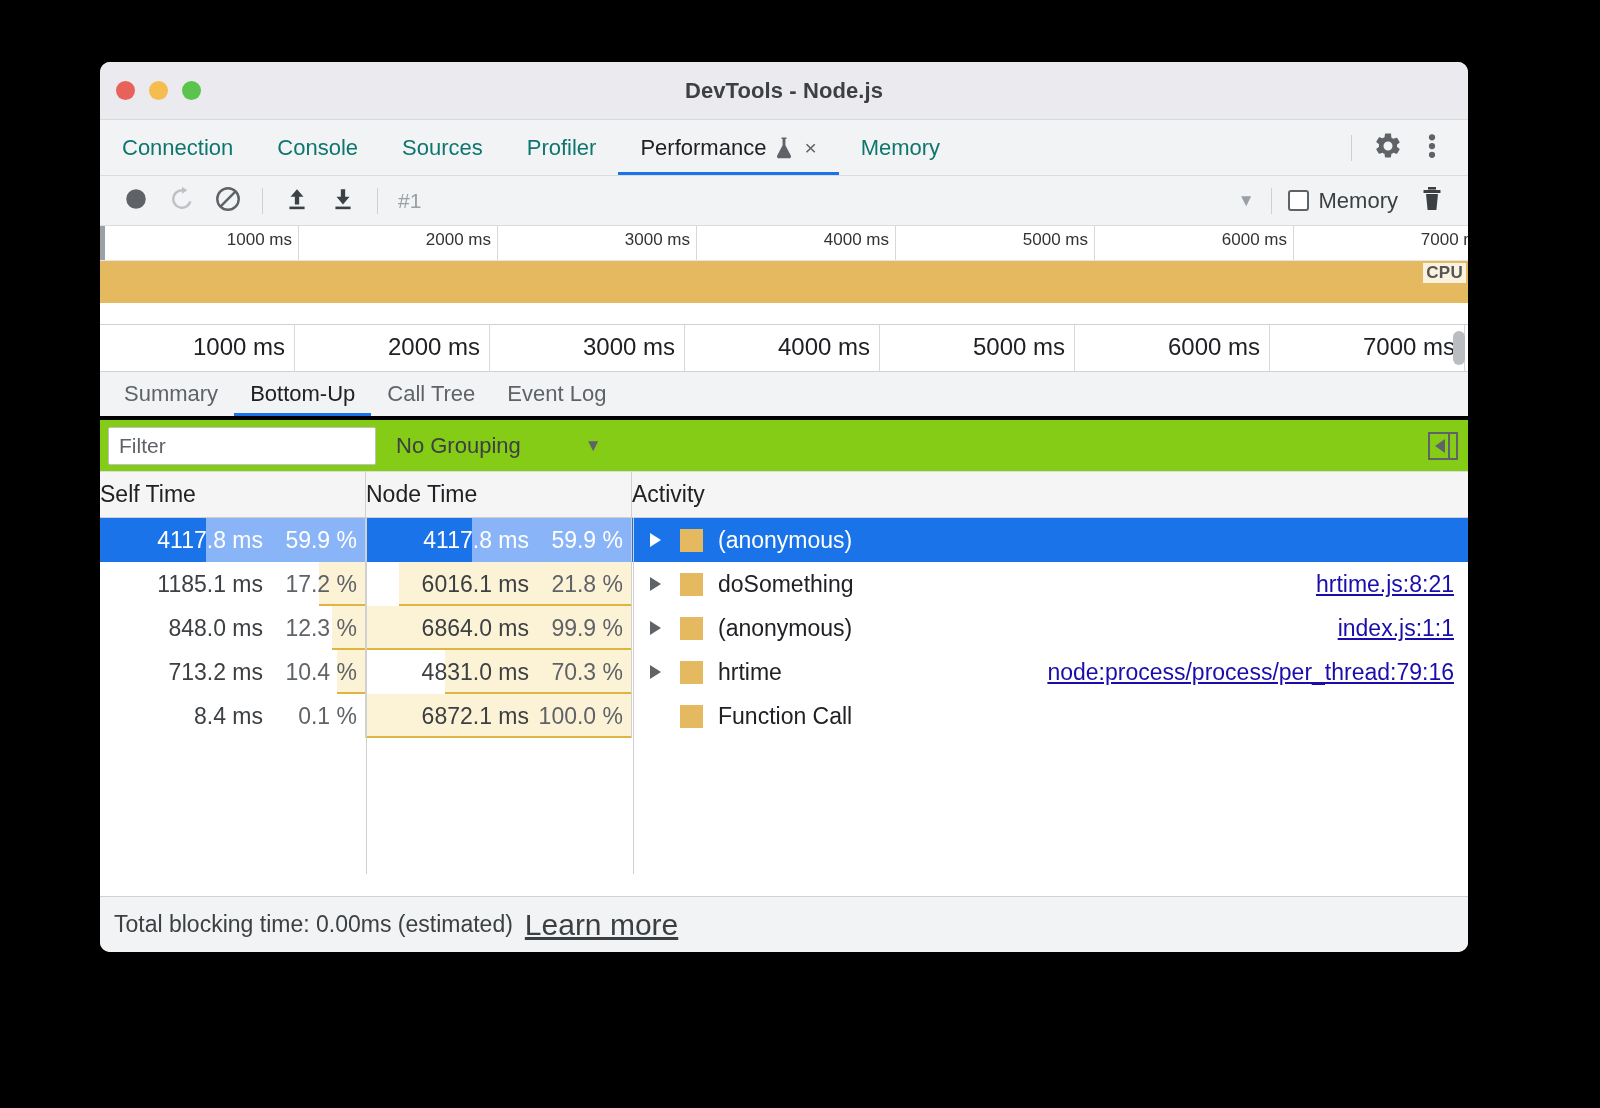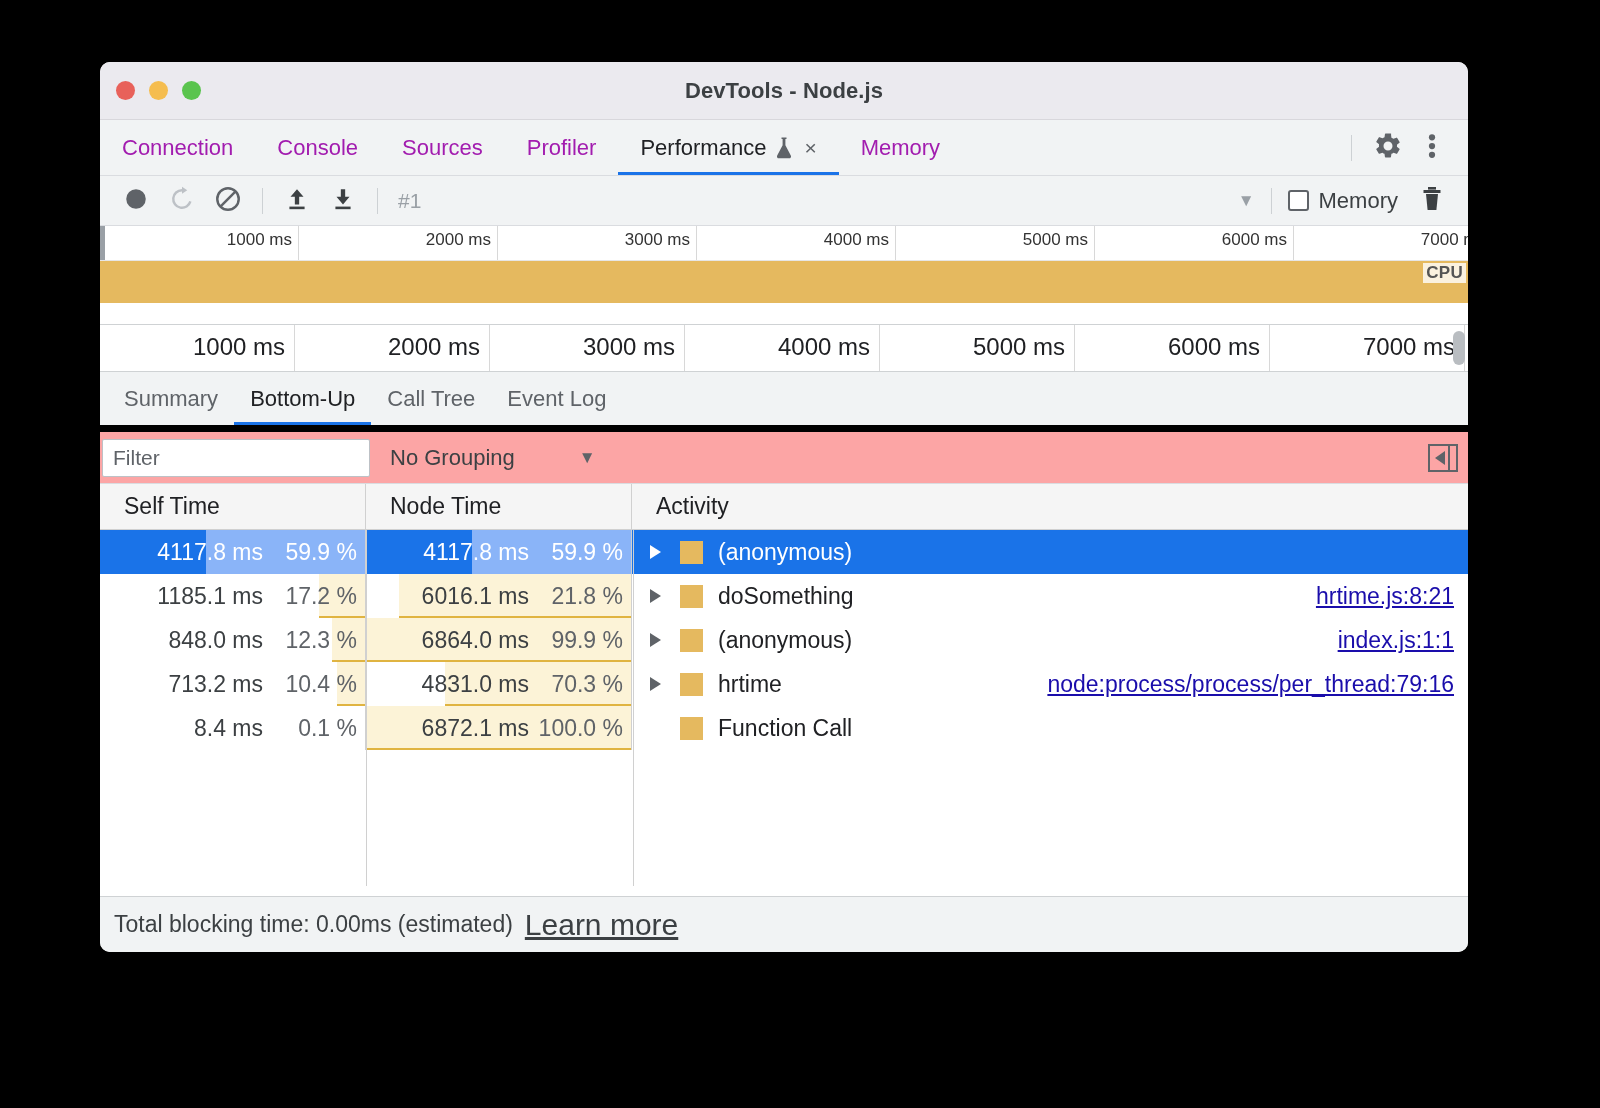--- a/index.html
+++ b/index.html
@@ -72,21 +72,21 @@
     box-sizing: border-box;
     display: flex;
     align-items: stretch;
   }
   .tab {
     display: flex;
     align-items: center;
     gap: 8px;
     padding: 0 22px;
     font-size: 22px;
-    color: #a21caf;
+    color: #0f766e;
     position: relative;
     cursor: default;
     white-space: nowrap;
   }
   .tab.active {
     color: #202124;
   }
   .tab.active::after {
     content: "";
     position: absolute;
@@ -255,23 +255,23 @@
     top: 6px;
     width: 12px;
     height: 34px;
     border-radius: 6px;
     background: #b9bdc1;
   }
 
   
   .subtabs {
     position: relative;
-    height: 60px;
+    height: 48px;
     background: #f1f3f4;
-    border-bottom: 7px solid #000000;
+    border-bottom: 4px solid #000000;
     box-sizing: border-box;
     display: flex;
     align-items: stretch;
     padding-left: 8px;
   }
   .subtab {
     display: flex; align-items: center;
     padding: 0 16px;
     font-size: 22px;
     color: #5f6368;
@@ -284,26 +284,26 @@
     position: absolute;
     left: 0; right: 0; bottom: 0;
     height: 3px;
     background: #1a73e8;
   }
 
   
   .filterbar {
     position: relative;
     height: 52px;
-    background: #fca5a5;
+    background: #84cc16;
     border-bottom: 1px solid #dadce0;
     box-sizing: border-box;
     display: flex;
     align-items: center;
-    padding: 0 10px 0 2px;
+    padding: 0 10px 0 8px;
   }
   .filter-input {
     width: 268px;
     height: 38px;
     background: #ffffff;
     border: 1px solid #bdc1c6;
     border-radius: 2px;
     box-sizing: border-box;
     font-size: 21px;
     color: #5f6368;
@@ -355,21 +355,21 @@
     height: 46px;
     background: #f5f5f5;
     border-bottom: 1px solid #d0d0d0;
     box-sizing: border-box;
   }
   .gh-cell {
     font-size: 23px;
     color: #202124;
     display: flex;
     align-items: center;
-    padding-left: 24px;
+    padding-left: 0;
     box-sizing: border-box;
     border-right: 1px solid #d0d0d0;
   }
   .gh-cell:last-child { border-right: none; }
   .col-self  { width: 266px; }
   .col-total { width: 266px; }
   .col-act   { flex: 1; }
 
   .grid-body {
     position: relative;

